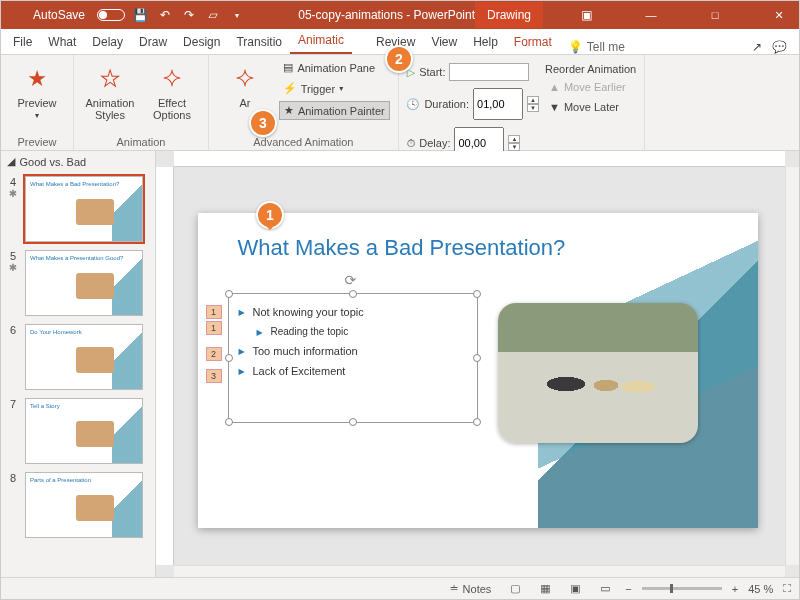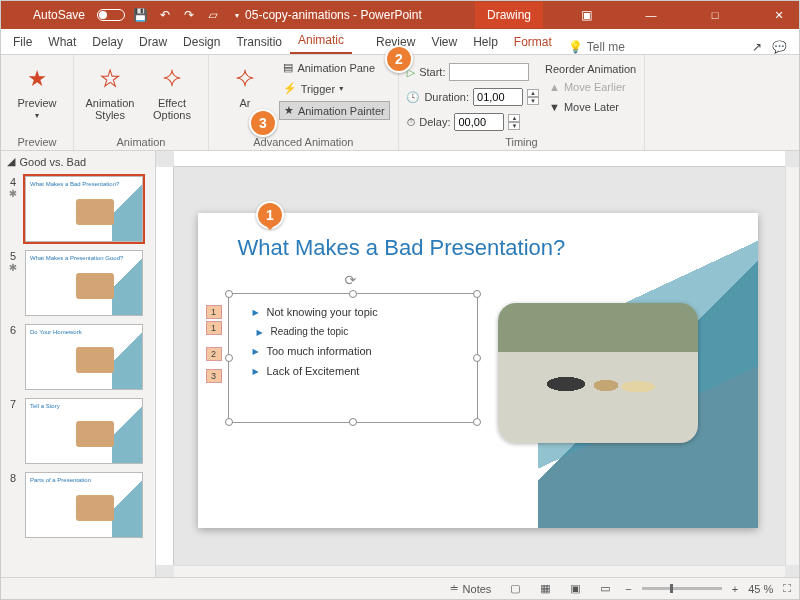--- a/index.html
+++ b/index.html
@@ -5,21 +5,21 @@
 * { margin: 0; padding: 0; box-sizing: border-box; font-family: "Segoe UI", Arial, sans-serif; }
 body { width: 800px; height: 600px; background: #fff; overflow: hidden; position: relative; border: 1px solid #ccc; }
 
 
 .titlebar { height: 28px; background: #b7472a; display: flex; align-items: center; color: #fff; font-size: 12px; }
 .titlebar .left { display: flex; align-items: center; gap: 8px; padding-left: 8px; }
 .titlebar .autosave { display: flex; align-items: center; gap: 12px; margin-left: 24px; }
 .toggle { width: 28px; height: 12px; border: 1px solid #fff; border-radius: 7px; position: relative; }
 .toggle::after { content: ""; width: 8px; height: 8px; background: #fff; border-radius: 50%; position: absolute; top: 1px; left: 1px; }
 .qat-icon { width: 16px; height: 16px; display: flex; align-items: center; justify-content: center; font-size: 12px; cursor: pointer; }
-.titlebar .center { flex: 1; text-align: left; }
+.titlebar .center { flex: 1; text-align: right; }
 .titlebar .right { display: flex; align-items: center; gap: 24px; }
 .mode-tab { background: #d24726; padding: 6px 12px; font-size: 12px; }
 .win-btn { width: 40px; height: 28px; display: flex; align-items: center; justify-content: center; cursor: pointer; font-size: 12px; }
 .win-icon { font-size: 11px; }
 
 
 .ribbon-tabs { height: 26px; background: #fff; display: flex; align-items: flex-end; font-size: 12px; border-bottom: 1px solid #d4d4d4; padding-left: 4px; gap: 0; }
 .ribbon-tab { padding: 5px 8px; cursor: pointer; color: #444; }
 .ribbon-tab.active { border-bottom: 2px solid #b7472a; color: #b7472a; }
 .ribbon-tab.format { color: #b7472a; }
@@ -30,21 +30,21 @@
 .ribbon { height: 96px; background: #f3f2f1; display: flex; font-size: 11px; color: #444; border-bottom: 1px solid #d4d4d4; }
 .group { border-right: 1px solid #e1dfdd; padding: 4px 8px 2px; display: flex; flex-direction: column; justify-content: space-between; }
 .group-label { text-align: center; font-size: 11px; color: #666; padding-top: 2px; }
 .group-body { display: flex; gap: 6px; align-items: flex-start; flex: 1; }
 .big-btn { width: 56px; display: flex; flex-direction: column; align-items: center; gap: 2px; cursor: pointer; padding-top: 4px; }
 .big-btn .ic { width: 32px; height: 32px; display: flex; align-items: center; justify-content: center; font-size: 22px; color: #d24726; }
 .small-stack { display: flex; flex-direction: column; gap: 4px; }
 .small-btn { display: flex; align-items: center; gap: 4px; padding: 2px 4px; cursor: pointer; }
 .small-btn.pressed { background: #d8d8d8; border: 1px solid #aaa; }
 .timing-row { display: flex; align-items: center; gap: 4px; margin-bottom: 3px; }
-.timing-row input { width: 50px; font-size: 11px; padding: 1px 2px; }
+.timing-row input { width: 50px; font-size: 11px; padding: 8px 2px; }
 .spin { width: 12px; display: flex; flex-direction: column; }
 .spin span { font-size: 6px; line-height: 6px; text-align: center; border: 1px solid #aaa; background: #fff; }
 .start-sel { width: 80px; height: 18px; border: 1px solid #aaa; background: #fff; }
 
 
 .workspace { display: flex; height: 428px; }
 .thumb-panel { width: 155px; background: #f3f2f1; border-right: 1px solid #d4d4d4; display: flex; flex-direction: column; }
 .section-hdr { font-size: 11px; padding: 4px 6px; display: flex; align-items: center; gap: 4px; color: #444; }
 .thumbs { flex: 1; overflow: hidden; }
 .thumb-row { display: flex; padding: 4px 6px; gap: 6px; }
@@ -63,21 +63,21 @@
 .slide-accent { position: absolute; right: -40px; top: -20px; width: 260px; height: 380px; }
 .slide-accent::before { content: ""; position: absolute; inset: 0; background: linear-gradient(155deg, transparent 30%, rgba(74,154,176,.6) 30%, rgba(74,154,176,.6) 55%, transparent 55%), linear-gradient(135deg, transparent 45%, rgba(56,120,140,.8) 45%); }
 .slide-title { position: absolute; top: 22px; left: 40px; font-size: 22px; color: #2b7bb9; font-weight: normal; }
 .textbox { position: absolute; top: 80px; left: 30px; width: 250px; height: 130px; border: 1px solid #999; }
 .handle { position: absolute; width: 8px; height: 8px; background: #fff; border: 1px solid #888; border-radius: 50%; }
 .h-tl { top: -4px; left: -4px; } .h-tr { top: -4px; right: -4px; } .h-bl { bottom: -4px; left: -4px; } .h-br { bottom: -4px; right: -4px; }
 .h-tm { top: -4px; left: 50%; margin-left: -4px; } .h-bm { bottom: -4px; left: 50%; margin-left: -4px; }
 .h-ml { top: 50%; left: -4px; margin-top: -4px; } .h-mr { top: 50%; right: -4px; margin-top: -4px; }
 .rotate { position: absolute; top: -22px; left: 50%; margin-left: -8px; color: #888; font-size: 14px; }
 .bullets { padding: 12px 12px 12px 24px; font-size: 11px; color: #333; }
-.bullets li { list-style: none; margin-bottom: 8px; position: relative; margin-left: 14px; }
+.bullets li { list-style: none; margin-bottom: 8px; position: relative; }
 .bullets li::before { content: "▶"; color: #2b7bb9; font-size: 8px; position: absolute; left: -14px; top: 2px; }
 .bullets li.sub { margin-left: 18px; font-size: 10px; }
 .anim-tag { position: absolute; width: 16px; height: 14px; background: #f4c7a0; border: 1px solid #d99; font-size: 9px; display: flex; align-items: center; justify-content: center; color: #444; }
 .photo { position: absolute; top: 90px; right: 60px; width: 200px; height: 140px; border-radius: 18px; background: linear-gradient(180deg, #8a9a7a 0%, #8a9a7a 35%, #d4d4c8 35%, #d4d4c8 100%); box-shadow: 0 1px 4px rgba(0,0,0,.3); overflow: hidden; }
 .photo::after { content: ""; position: absolute; top: 38%; left: 10%; width: 80%; height: 50%; background: radial-gradient(ellipse at 30% 40%, #3a3a3a 0%, #3a3a3a 12%, transparent 12%), radial-gradient(ellipse at 55% 42%, #c4a574 0%, #c4a574 10%, transparent 10%), radial-gradient(ellipse at 75% 44%, #e4d4a4 0%, #e4d4a4 10%, transparent 10%); }
 
 .scroll-v { position: absolute; right: 0; top: 16px; bottom: 14px; width: 14px; background: #f3f2f1; border-left: 1px solid #ddd; }
 .scroll-h { position: absolute; left: 18px; right: 14px; bottom: 0; height: 14px; background: #f3f2f1; border-top: 1px solid #ddd; }
 
 

